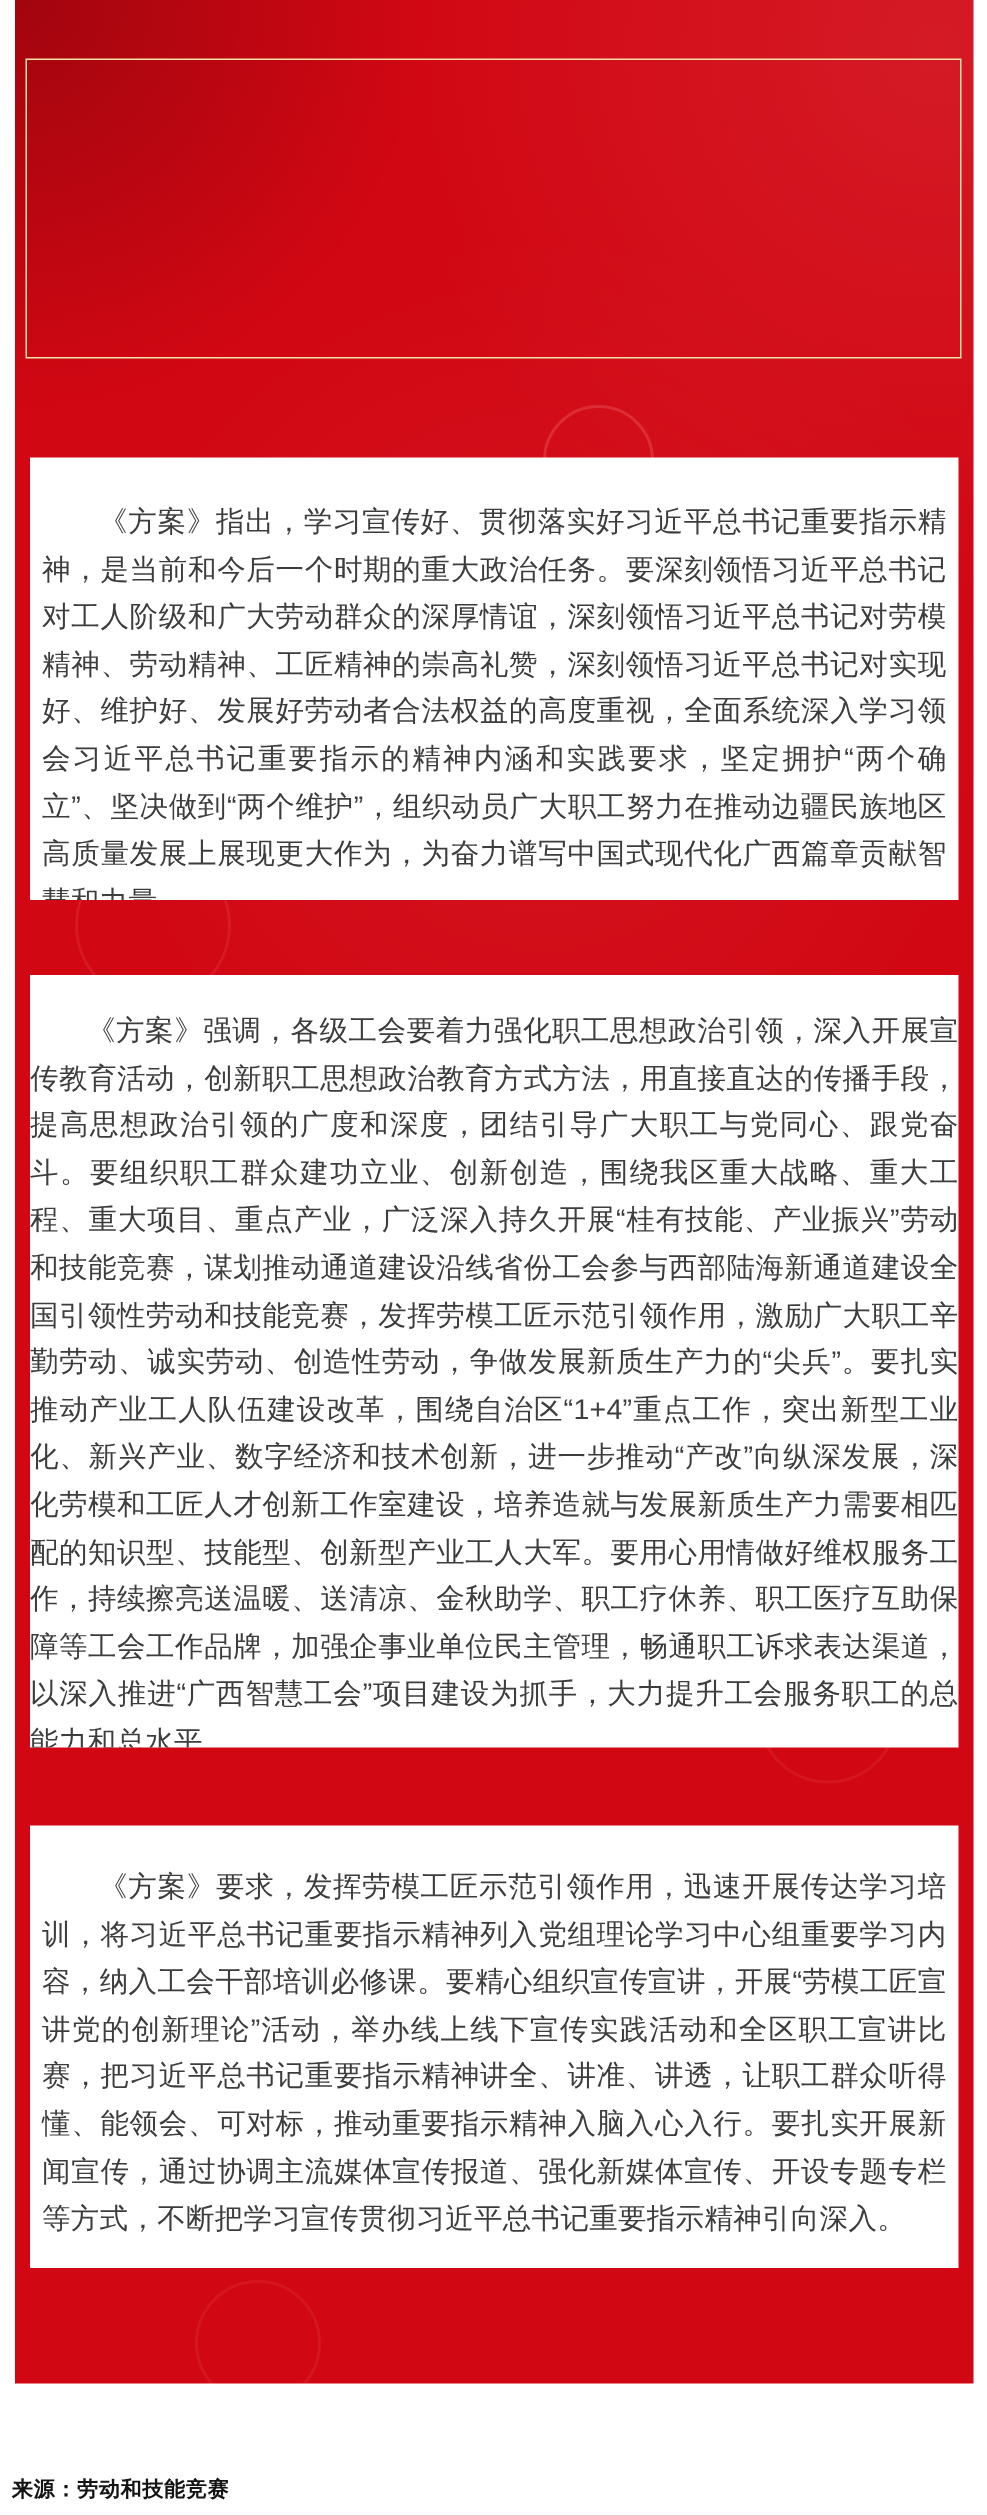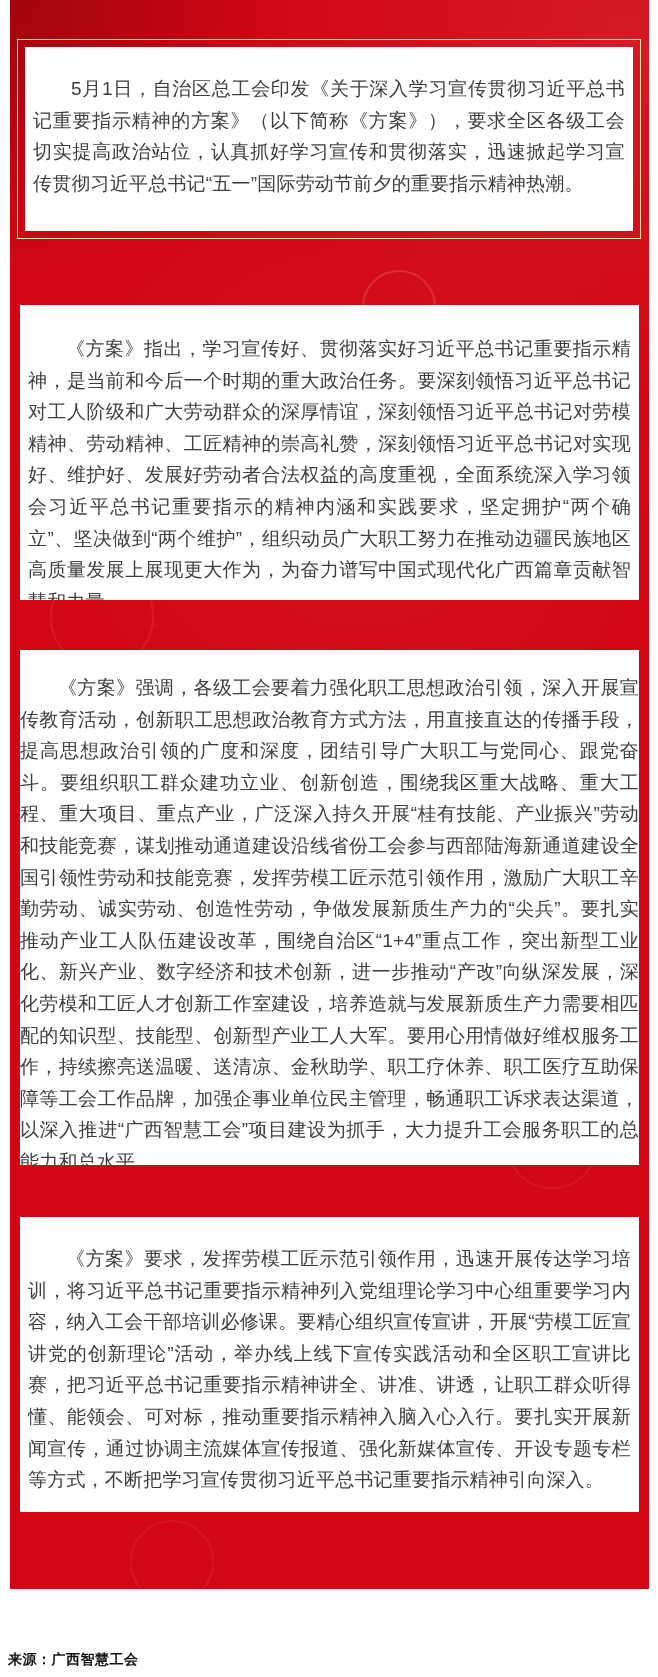--- a/index.html
+++ b/index.html
@@ -91,31 +91,28 @@
 
   <div class="red-bg">
     <div class="ring r1"></div>
     <div class="ring r2"></div>
     <div class="ring r3"></div>
     <div class="ring r4"></div>
   </div>
 
   <div class="gold-frame"></div>
 
-  <div class="white-box box-lead">
-    <p>5月1日，自治区总工会印发《关于深入学习宣传贯彻习近平总书记重要指示精神的方案》（以下简称《方案》），要求全区各级工会切实提高政治站位，认真抓好学习宣传和贯彻落实，迅速掀起学习宣传贯彻习近平总书记“五一”国际劳动节前夕的重要指示精神热潮。</p>
-  </div>
 
   <div class="white-box box-b1">
     <p>《方案》指出，学习宣传好、贯彻落实好习近平总书记重要指示精神，是当前和今后一个时期的重大政治任务。要深刻领悟习近平总书记对工人阶级和广大劳动群众的深厚情谊，深刻领悟习近平总书记对劳模精神、劳动精神、工匠精神的崇高礼赞，深刻领悟习近平总书记对实现好、维护好、发展好劳动者合法权益的高度重视，全面系统深入学习领会习近平总书记重要指示的精神内涵和实践要求，坚定拥护“两个确立”、坚决做到“两个维护”，组织动员广大职工努力在推动边疆民族地区高质量发展上展现更大作为，为奋力谱写中国式现代化广西篇章贡献智慧和力量。</p>
   </div>
 
   <div class="white-box box-b2">
     <p>《方案》强调，各级工会要着力强化职工思想政治引领，深入开展宣传教育活动，创新职工思想政治教育方式方法，用直接直达的传播手段，提高思想政治引领的广度和深度，团结引导广大职工与党同心、跟党奋斗。要组织职工群众建功立业、创新创造，围绕我区重大战略、重大工程、重大项目、重点产业，广泛深入持久开展“桂有技能、产业振兴”劳动和技能竞赛，谋划推动通道建设沿线省份工会参与西部陆海新通道建设全国引领性劳动和技能竞赛，发挥劳模工匠示范引领作用，激励广大职工辛勤劳动、诚实劳动、创造性劳动，争做发展新质生产力的“尖兵”。要扎实推动产业工人队伍建设改革，围绕自治区“1+4”重点工作，突出新型工业化、新兴产业、数字经济和技术创新，进一步推动“产改”向纵深发展，深化劳模和工匠人才创新工作室建设，培养造就与发展新质生产力需要相匹配的知识型、技能型、创新型产业工人大军。要用心用情做好维权服务工作，持续擦亮送温暖、送清凉、金秋助学、职工疗休养、职工医疗互助保障等工会工作品牌，加强企事业单位民主管理，畅通职工诉求表达渠道，以深入推进“广西智慧工会”项目建设为抓手，大力提升工会服务职工的总能力和总水平。</p>
   </div>
 
   <div class="white-box box-b3">
     <p>《方案》要求，发挥劳模工匠示范引领作用，迅速开展传达学习培训，将习近平总书记重要指示精神列入党组理论学习中心组重要学习内容，纳入工会干部培训必修课。要精心组织宣传宣讲，开展“劳模工匠宣讲党的创新理论”活动，举办线上线下宣传实践活动和全区职工宣讲比赛，把习近平总书记重要指示精神讲全、讲准、讲透，让职工群众听得懂、能领会、可对标，推动重要指示精神入脑入心入行。要扎实开展新闻宣传，通过协调主流媒体宣传报道、强化新媒体宣传、开设专题专栏等方式，不断把学习宣传贯彻习近平总书记重要指示精神引向深入。</p>
   </div>
 
-  <div class="source-line">来源：广西智慧工会</div>
+  <div class="source-line">来源：劳动和技能竞赛</div>
 
 </div>
 
 </body></html>

